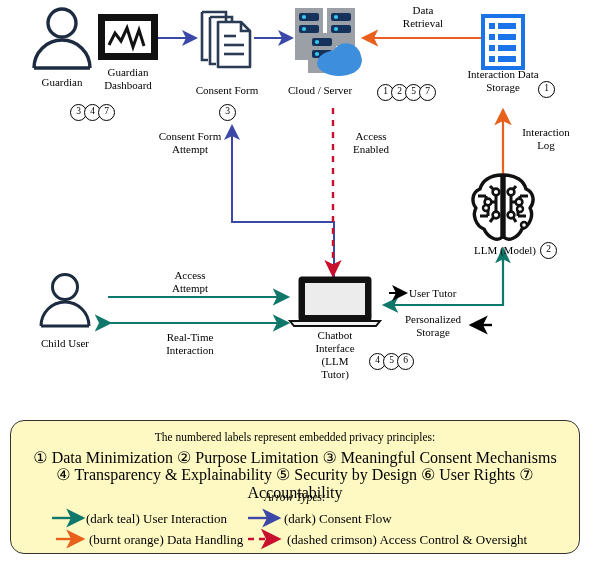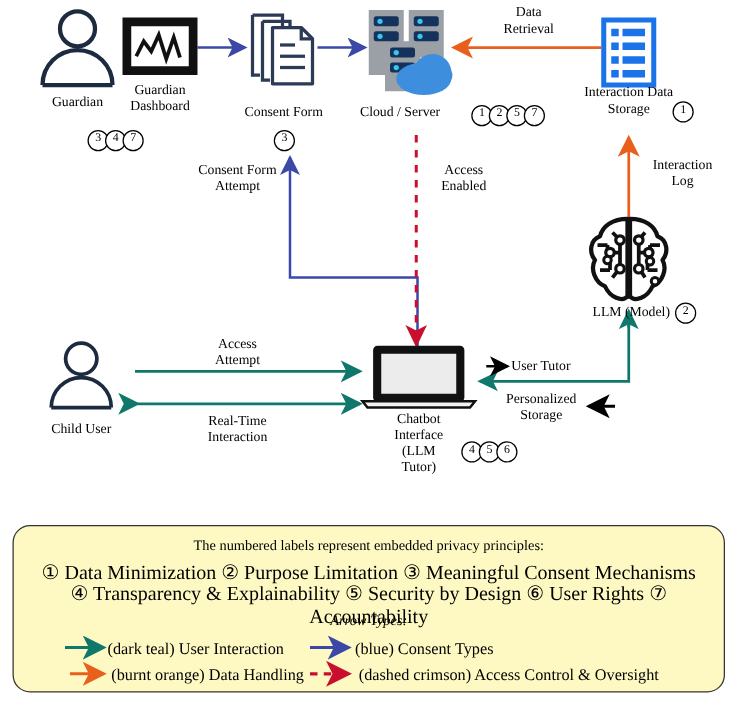--- a/index.html
+++ b/index.html
@@ -246,17 +246,17 @@
           </marker>
       </defs>
       <line x1="41" y1="97" x2="72" y2="97" stroke="#10786B" stroke-width="2.4" marker-end="url(#lg-teal)"></line>
       <line x1="45" y1="118" x2="72" y2="118" stroke="#E8601C" stroke-width="2.4" marker-end="url(#lg-orange)"></line>
       <line x1="237" y1="97" x2="268" y2="97" stroke="#3B48A8" stroke-width="2.4" marker-end="url(#lg-blue)"></line>
       <line x1="237" y1="118" x2="268" y2="118" stroke="#C8102E" stroke-width="2.6" stroke-dasharray="6,5" marker-end="url(#lg-crimson)"></line>
     </svg>
 
     <div class="lgitem" style="left:75px;top:90px;">(dark teal) User Interaction</div>
     <div class="lgitem" style="left:78px;top:111px;">(burnt orange) Data Handling</div>
-    <div class="lgitem" style="left:273px;top:90px;">(blue) Consent Types</div>
+    <div class="lgitem" style="left:273px;top:90px;">(dark) Consent Flow</div>
     <div class="lgitem" style="left:276px;top:111px;">(dashed crimson) Access Control &amp; Oversight</div>
   </div>
 
 </div>
 
 </body></html>

